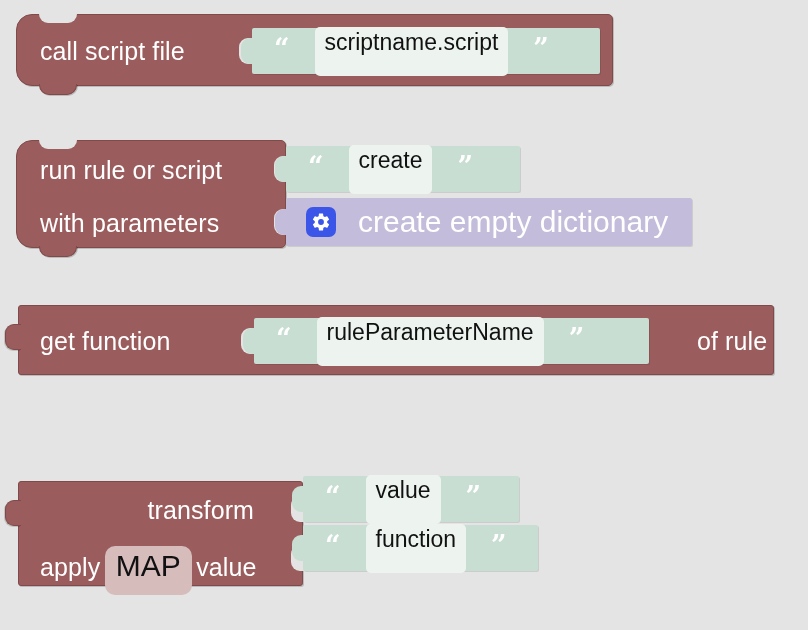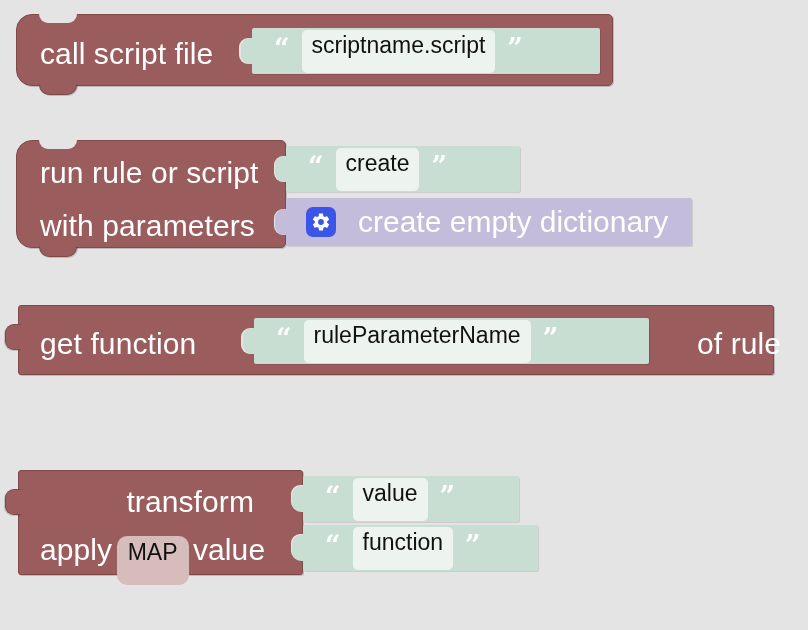--- a/index.html
+++ b/index.html
@@ -66,33 +66,33 @@
     box-shadow:-1px 1px 0 rgba(0,0,0,.15);
   }
   .out-tab:after{
     content:"";position:absolute;right:-1px;top:5px;
     width:7px;height:16px;background:#9a5c5c;
   }
 
   
   .lbl{
     color:#ffffff;
-    font-size:30px;
+    font-size:25px;
     line-height:1;
     white-space:nowrap;
     letter-spacing:.1px;
   }
 
   
   .dropdown{
     display:inline-block;
     background:#d7bcbc;
     color:#111;
-    font-size:23px;
-    padding:3px 11px 19px;
+    font-size:30px;
+    padding:3px 11px 12px;
     border-radius:10px;
     white-space:nowrap;
     vertical-align:baseline;
   }
 
   
   .valblock{
     position:absolute;
     background:#c9ded2;
     box-shadow:1px 1px 0 rgba(0,0,0,.10);
@@ -118,23 +118,23 @@
     font-weight:700;
     line-height:1;
     margin-top:-6px;
     font-family:"DejaVu Serif",serif;
   }
   .txtfield{
     background:#edf4ef;
     color:#111;
     font-size:23px;
     line-height:1;
-    padding:4px 10px 16px;
+    padding:4px 10px 22px;
     border-radius:5px;
-    margin:0 12px;
+    margin:0 25px;
     white-space:nowrap;
   }
 
   
   .dictblock{
     position:absolute;
     background:#c3bcda;
     box-shadow:1px 1px 0 rgba(0,0,0,.10);
     box-sizing:border-box;
     display:flex;align-items:center;
@@ -236,21 +236,21 @@
         <span class="quote">“</span>
         <span class="txtfield">ruleParameterName</span>
         <span class="quote">”</span>
       </div>
 
       <span class="lbl" style="position:absolute;left:654px;top:23px;margin-left:24px;">of rule</span>
     </div>
   </div>
 
   <div class="block-group" style="left:18px;top:470px;">
-    <div class="reporter" style="width:285px;height:105px;">
+    <div class="reporter" style="width:285px;height:105px;margin-top:11px;">
       <div class="out-tab"></div>
 
       <span class="lbl" style="position:absolute;right:48px;top:16px;">transform</span>
 
       <div style="position:absolute;left:21px;top:64px;white-space:nowrap;">
         <span class="lbl">apply</span>
         <span class="dropdown">MAP</span>
         <span class="lbl">value</span>
       </div>
 

